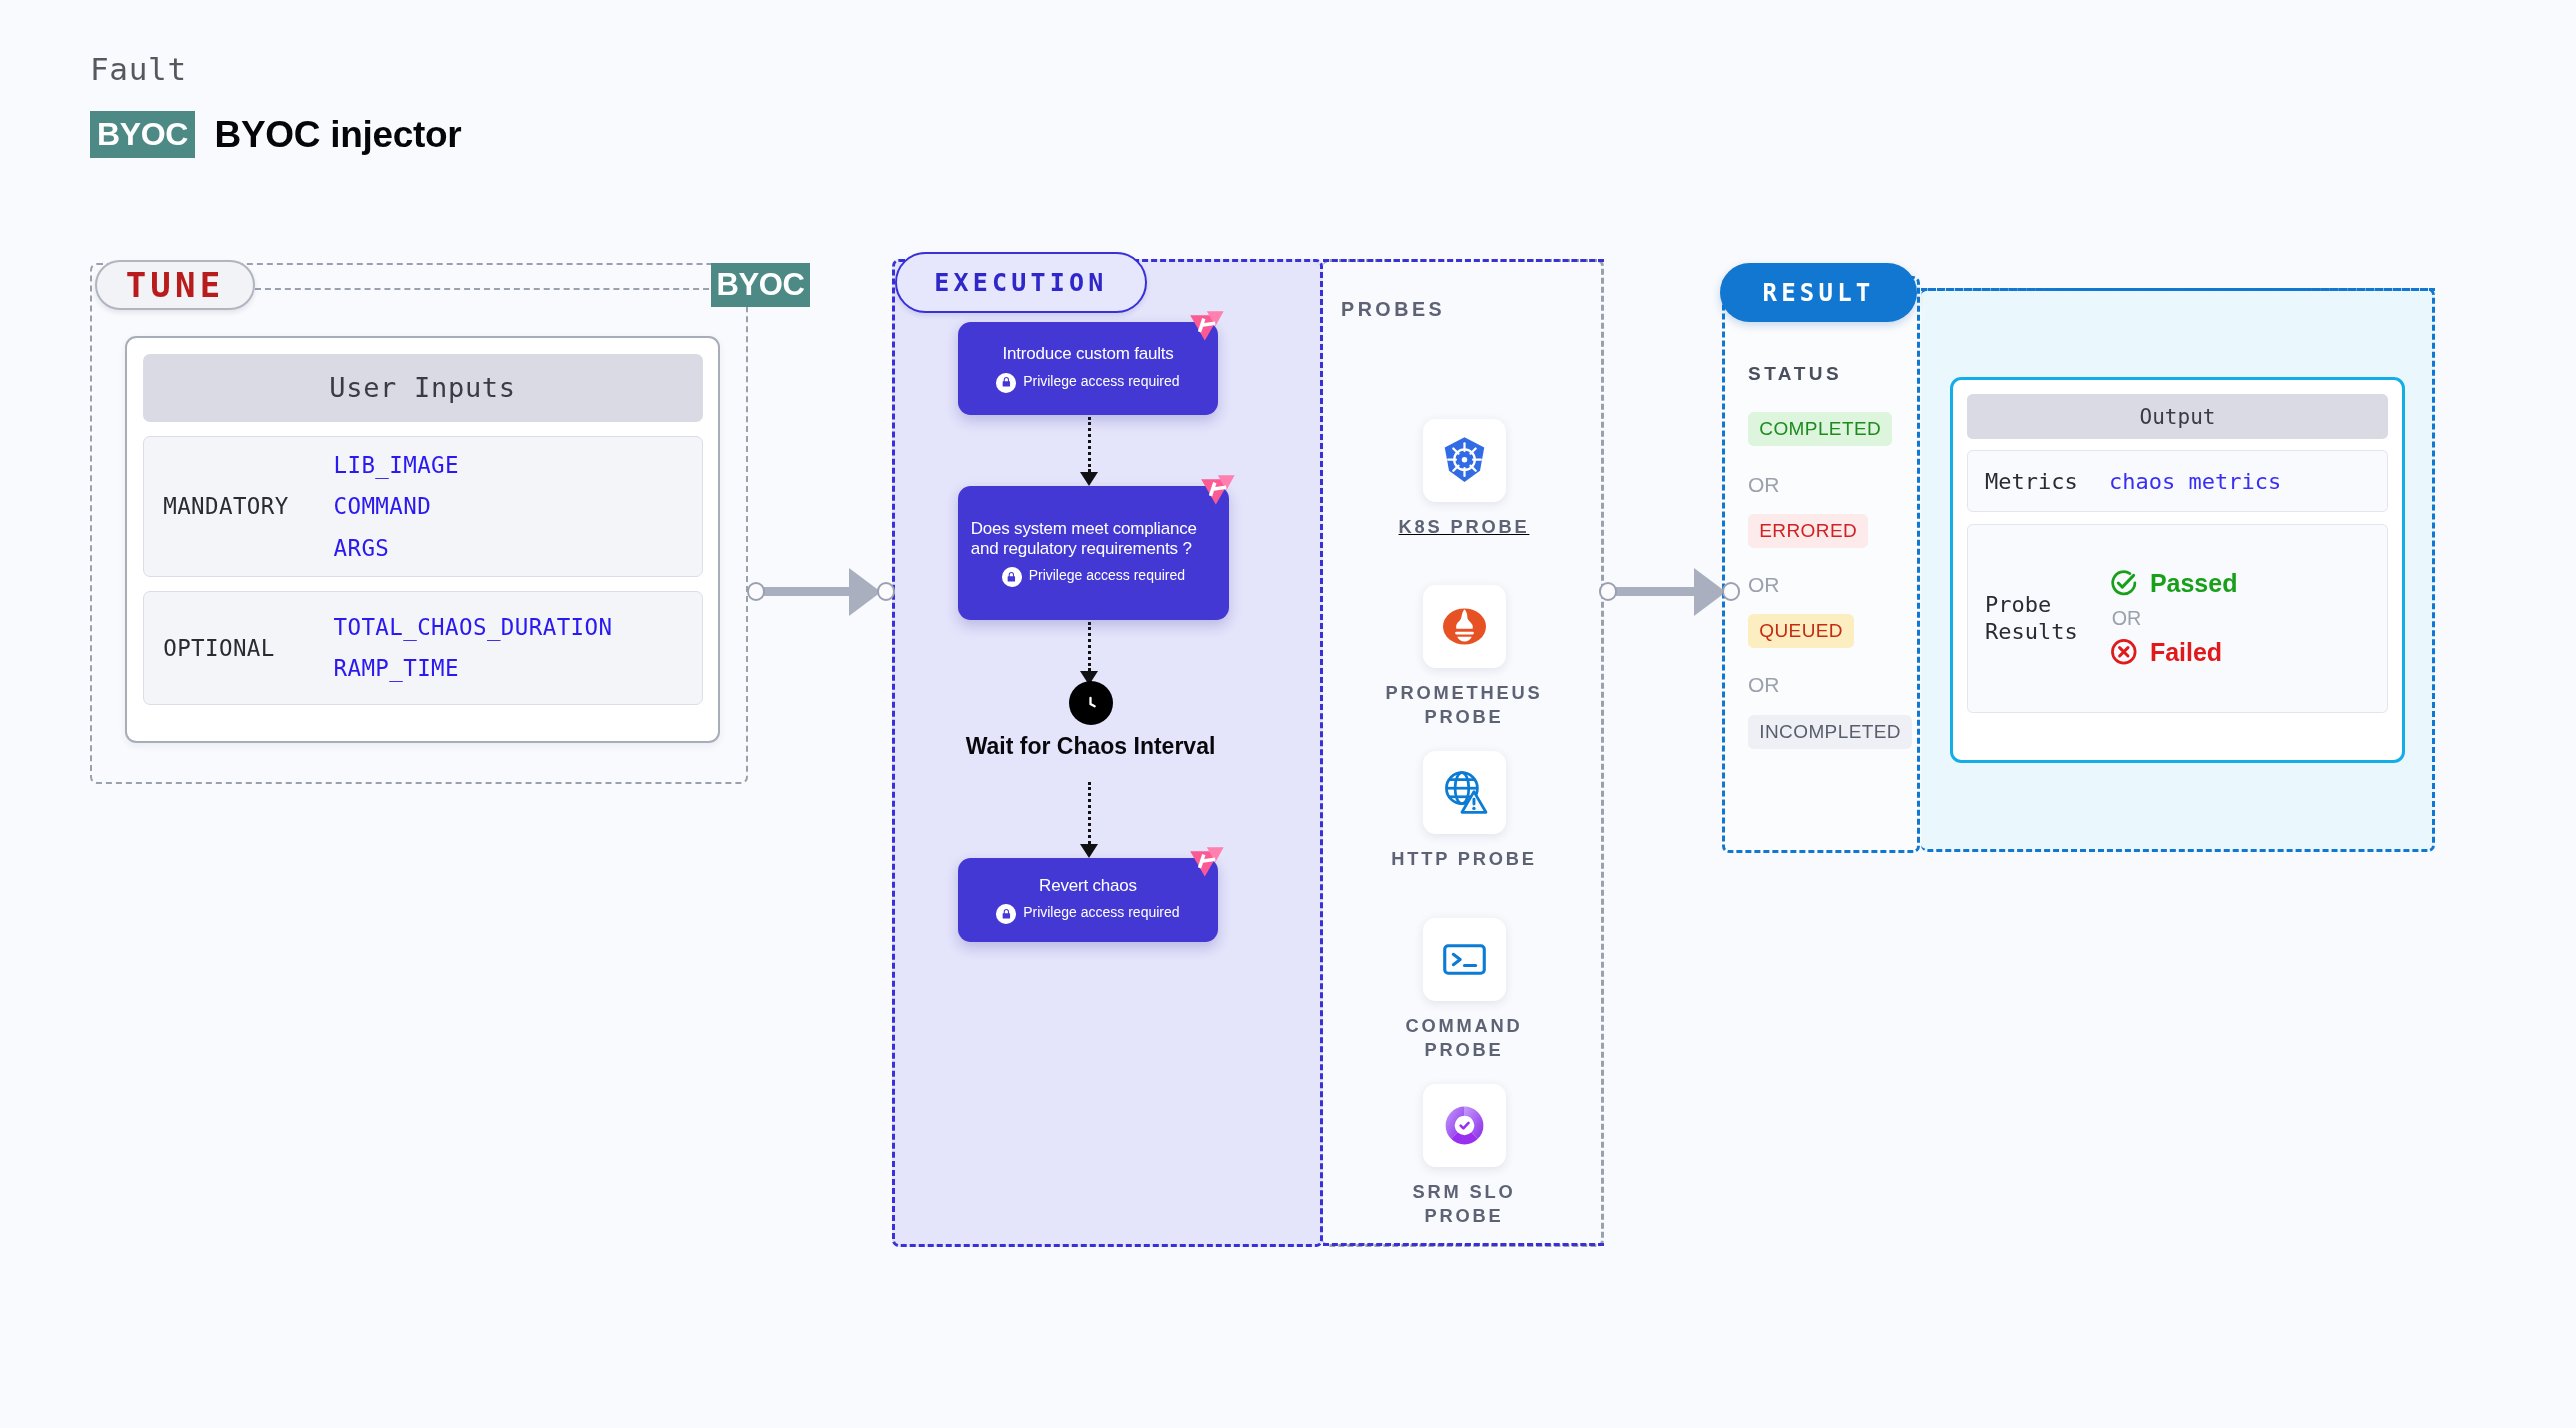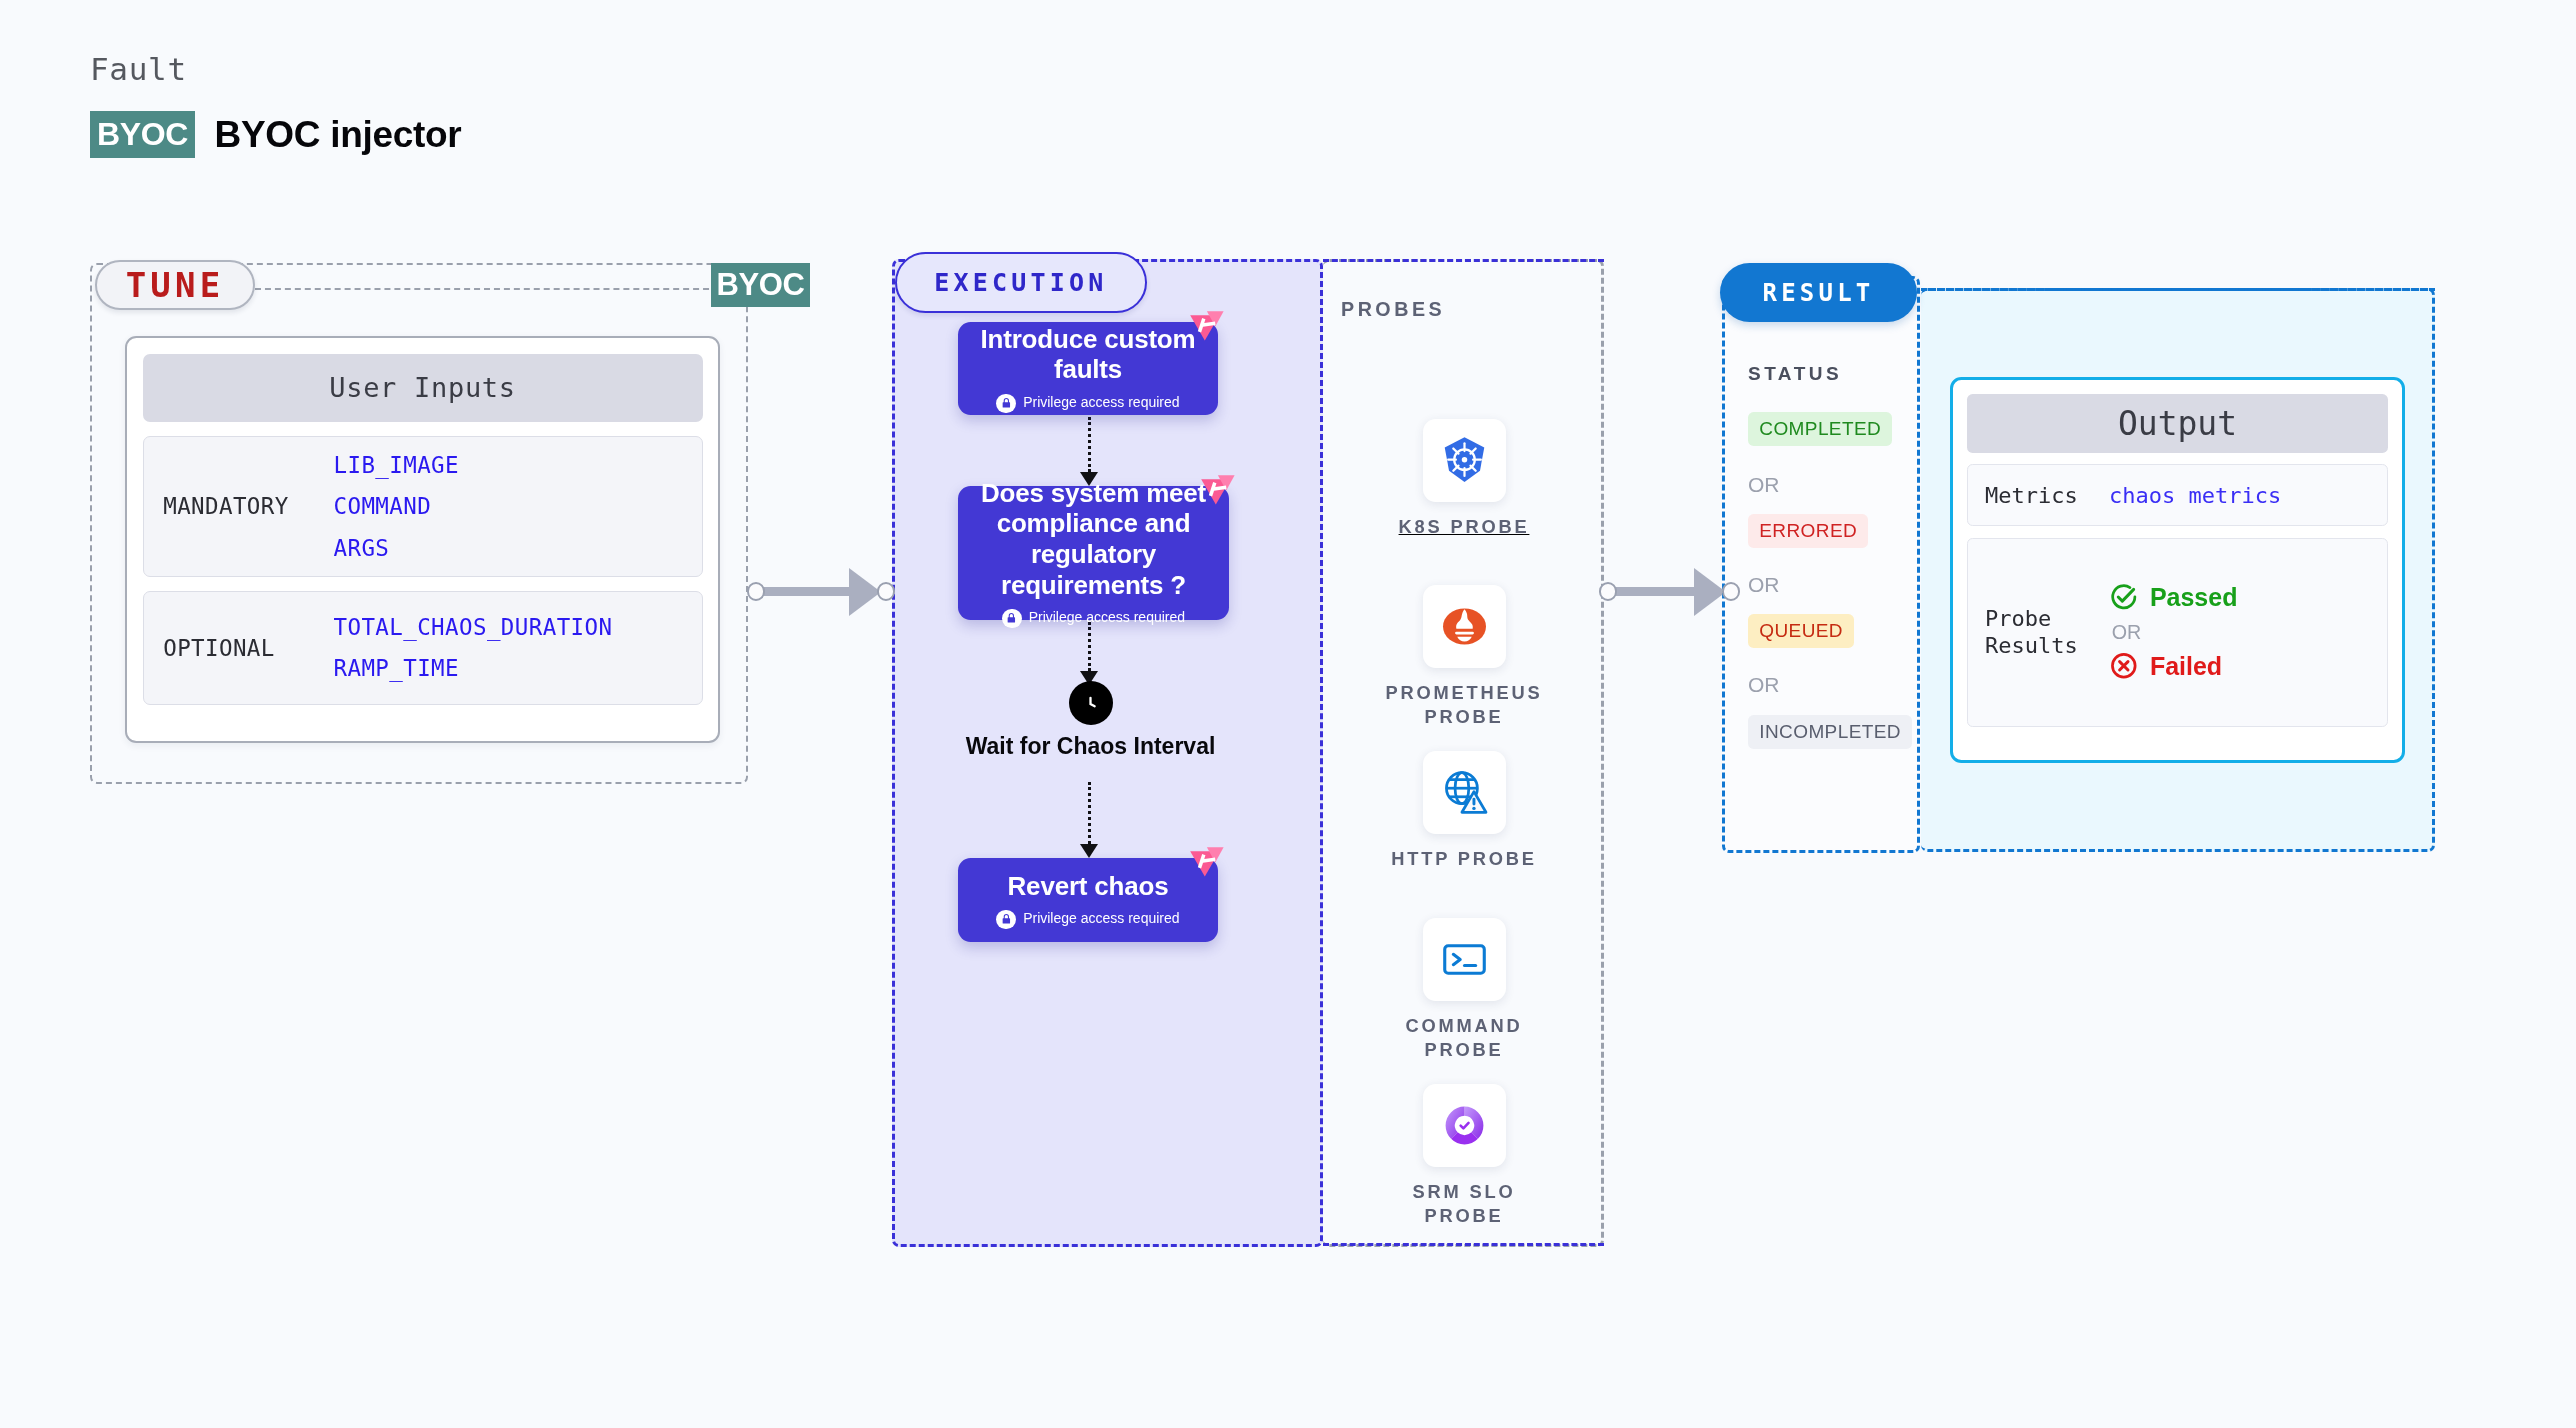--- a/index.html
+++ b/index.html
@@ -119,22 +119,22 @@
     font-family: "Liberation Sans", sans-serif;
   }
 
   .flow-node {
     position: absolute; background: #4338d4; border-radius: 12.7px;
     box-shadow: 0 5.6px 12.7px rgba(40,35,150,.22);
     display: flex; flex-direction: column; align-items: center; justify-content: center;
     z-index: 4; padding: 8.4px 12.7px;
   }
   .flow-node .title {
-    color: #ffffff; font-weight: 700; font-size: 26px; line-height: 1.18;
-    text-align: center; letter-spacing: -0.2px;
+    color: #ffffff; font-weight: 400; font-size: 17px; line-height: 1.18;
+    letter-spacing: -0.2px;
   }
   .flow-node .priv {
     margin-top: 8.4px; display: flex; align-items: flex-start; gap: 7px;
     color: #ffffff; font-size: 14px; font-weight: 400;
   }
   .lock-badge {
     width: 19.7px; height: 19.7px; border-radius: 50%; background: #ffffff;
     display: flex; align-items: center; justify-content: center; flex: none;
   }
   .corner-logo {
@@ -218,23 +218,23 @@
   #sb-2 { left: 1748px; top: 614px; background: #fdeec2; color: #c52b12; }
   #or-2 { left: 1748px; top: 673px; }
   #sb-3 { left: 1748px; top: 715px; background: #eef0f5; color: #595e6e; }
 
   .output-card {
     position: absolute; left: 1950px; top: 377px; width: 455px; height: 386px;
     background: #ffffff; border: 3.5px solid #13aee8; border-radius: 11.3px;
     padding: 14px; z-index: 4;
   }
   .output-header {
-    height: 59px; background: #d9dae4; border-radius: 5.6px;
+    height: 45px; background: #d9dae4; border-radius: 5.6px;
     display: flex; align-items: center; justify-content: center;
-    font-family: "DejaVu Sans Mono", monospace; font-size: 33px; color: #3a3c45;
+    font-family: "DejaVu Sans Mono", monospace; font-size: 21px; color: #3a3c45;
   }
   .output-row {
     margin-top: 11.3px; background: #f9fafd; border: 1.4px solid #e3e5ed;
     border-radius: 5.6px; display: flex; align-items: center; padding: 12.7px 0;
   }
   .output-row .k {
     width: 141px; flex: none; padding-left: 17px;
     font-family: "DejaVu Sans Mono", monospace; font-size: 22px; color: #2b2c33;
     line-height: 1.25; white-space: pre-line;
   }

